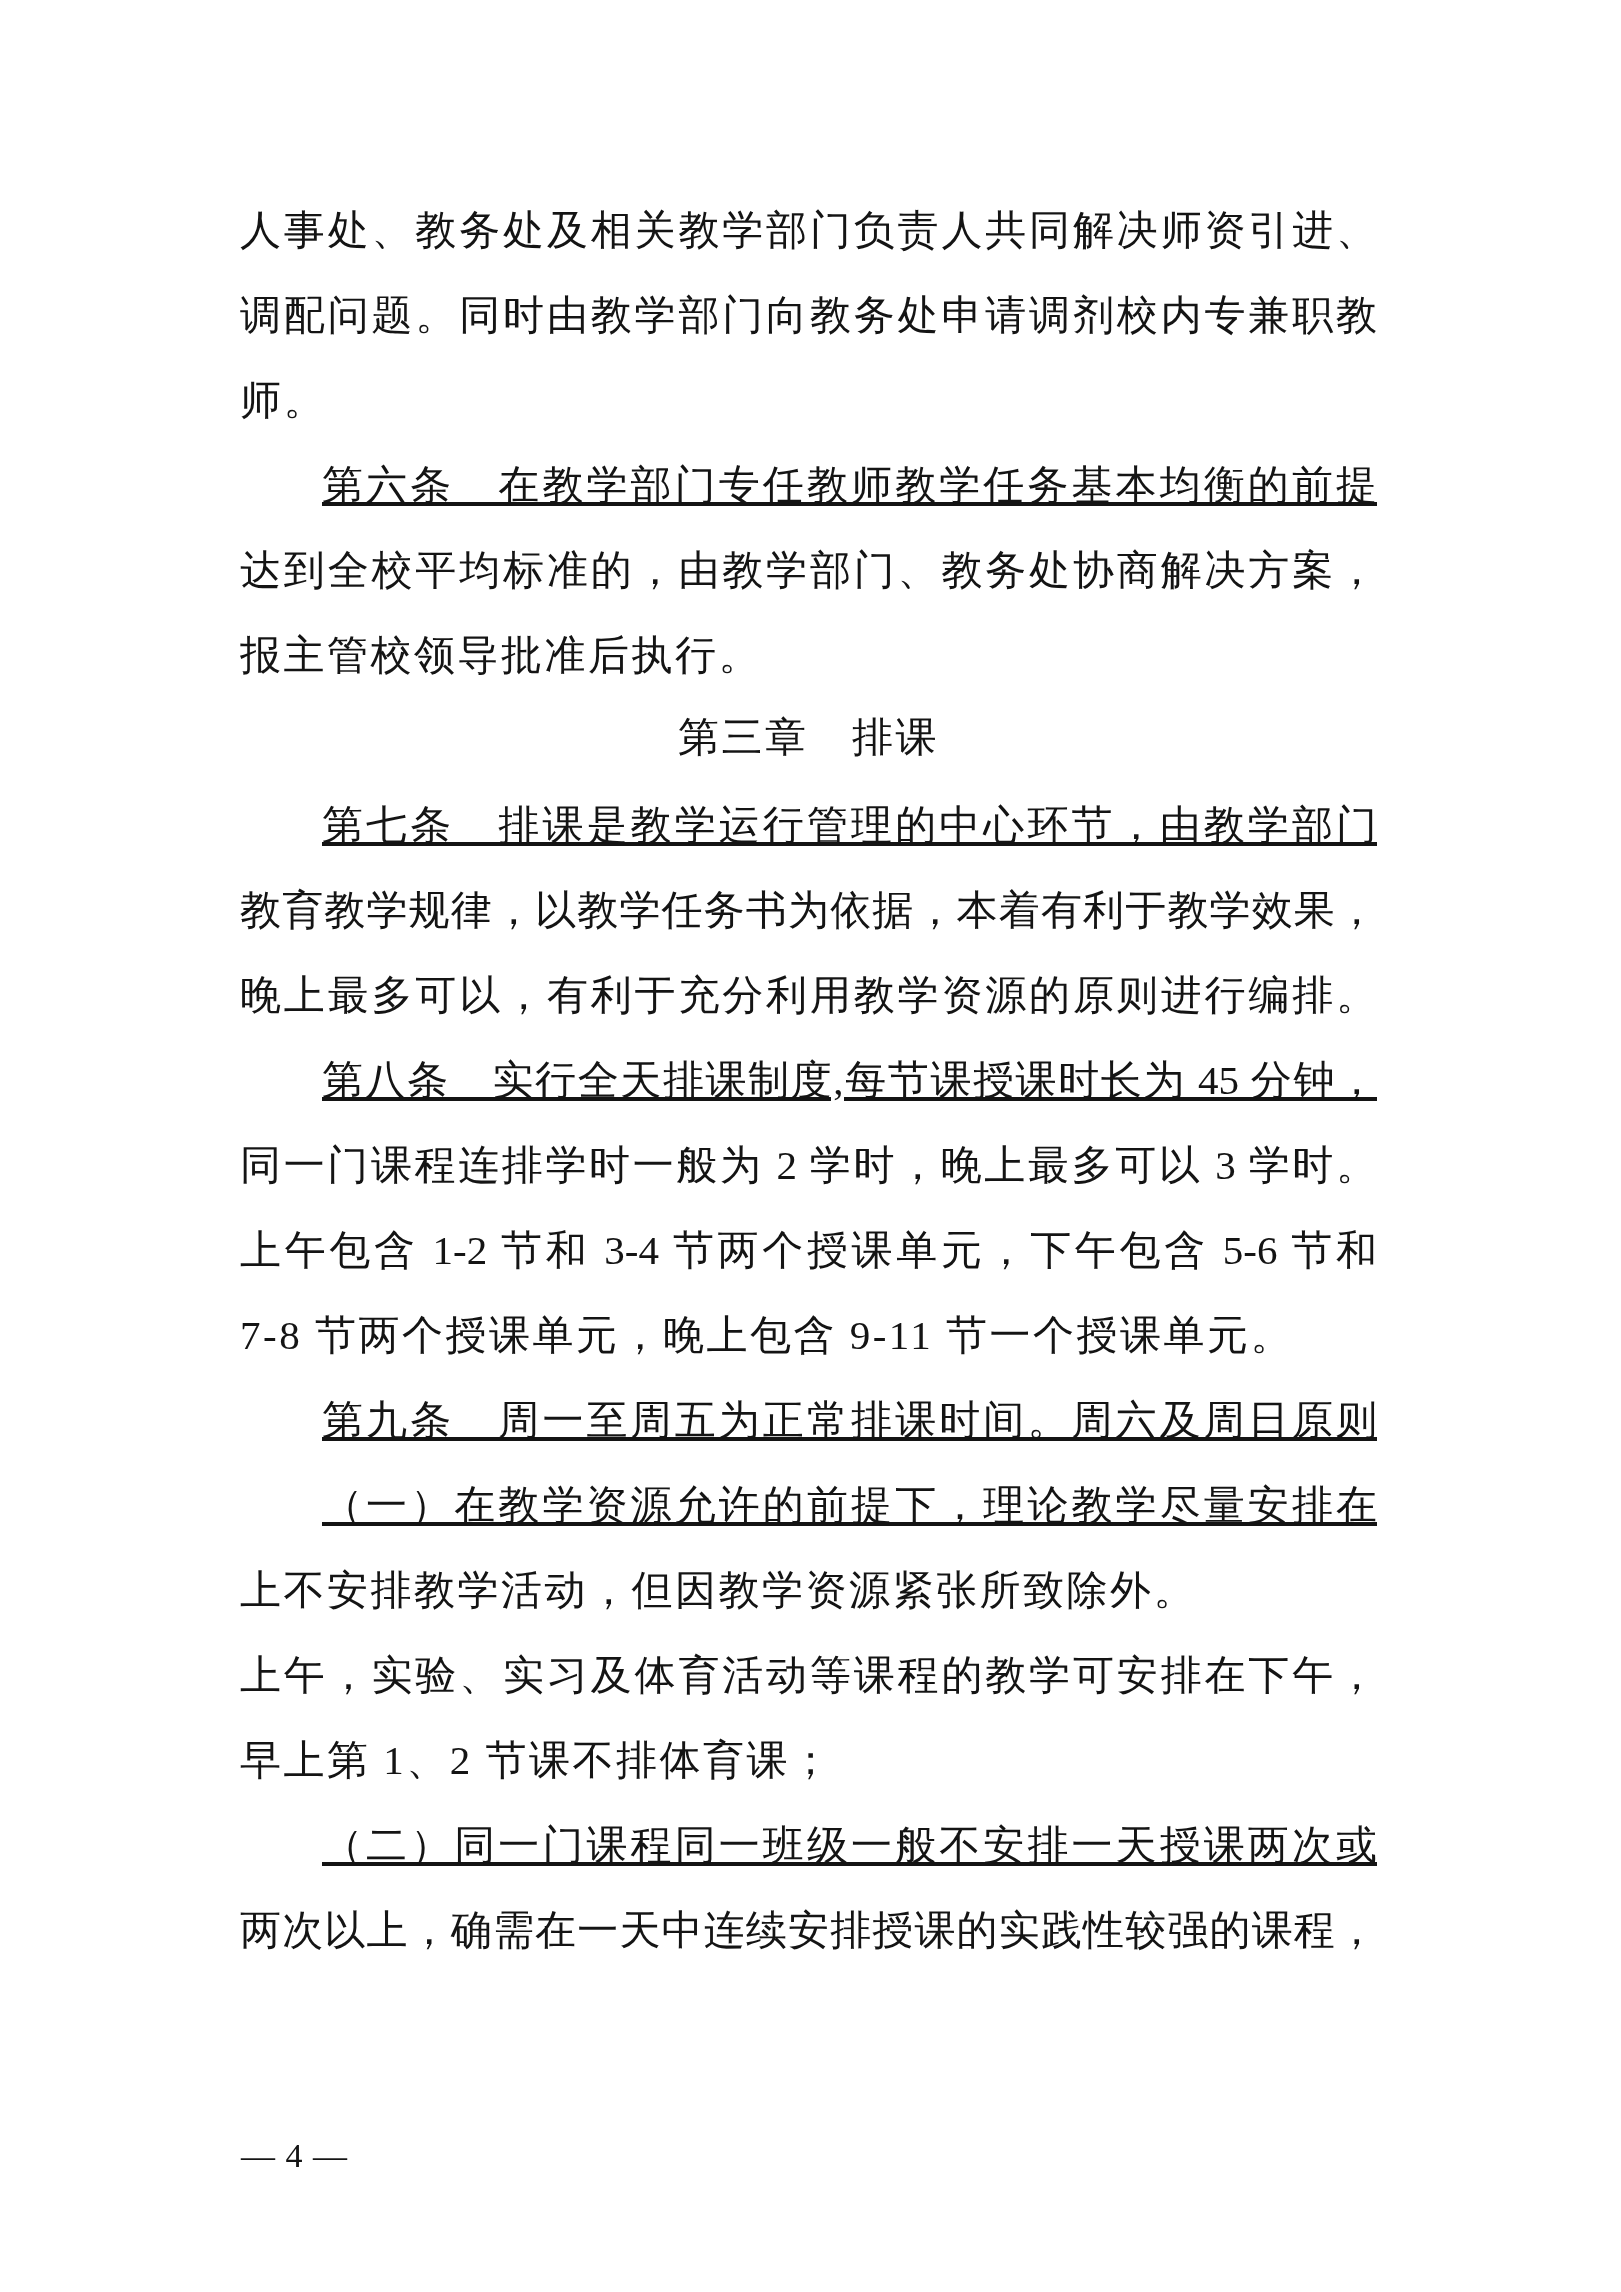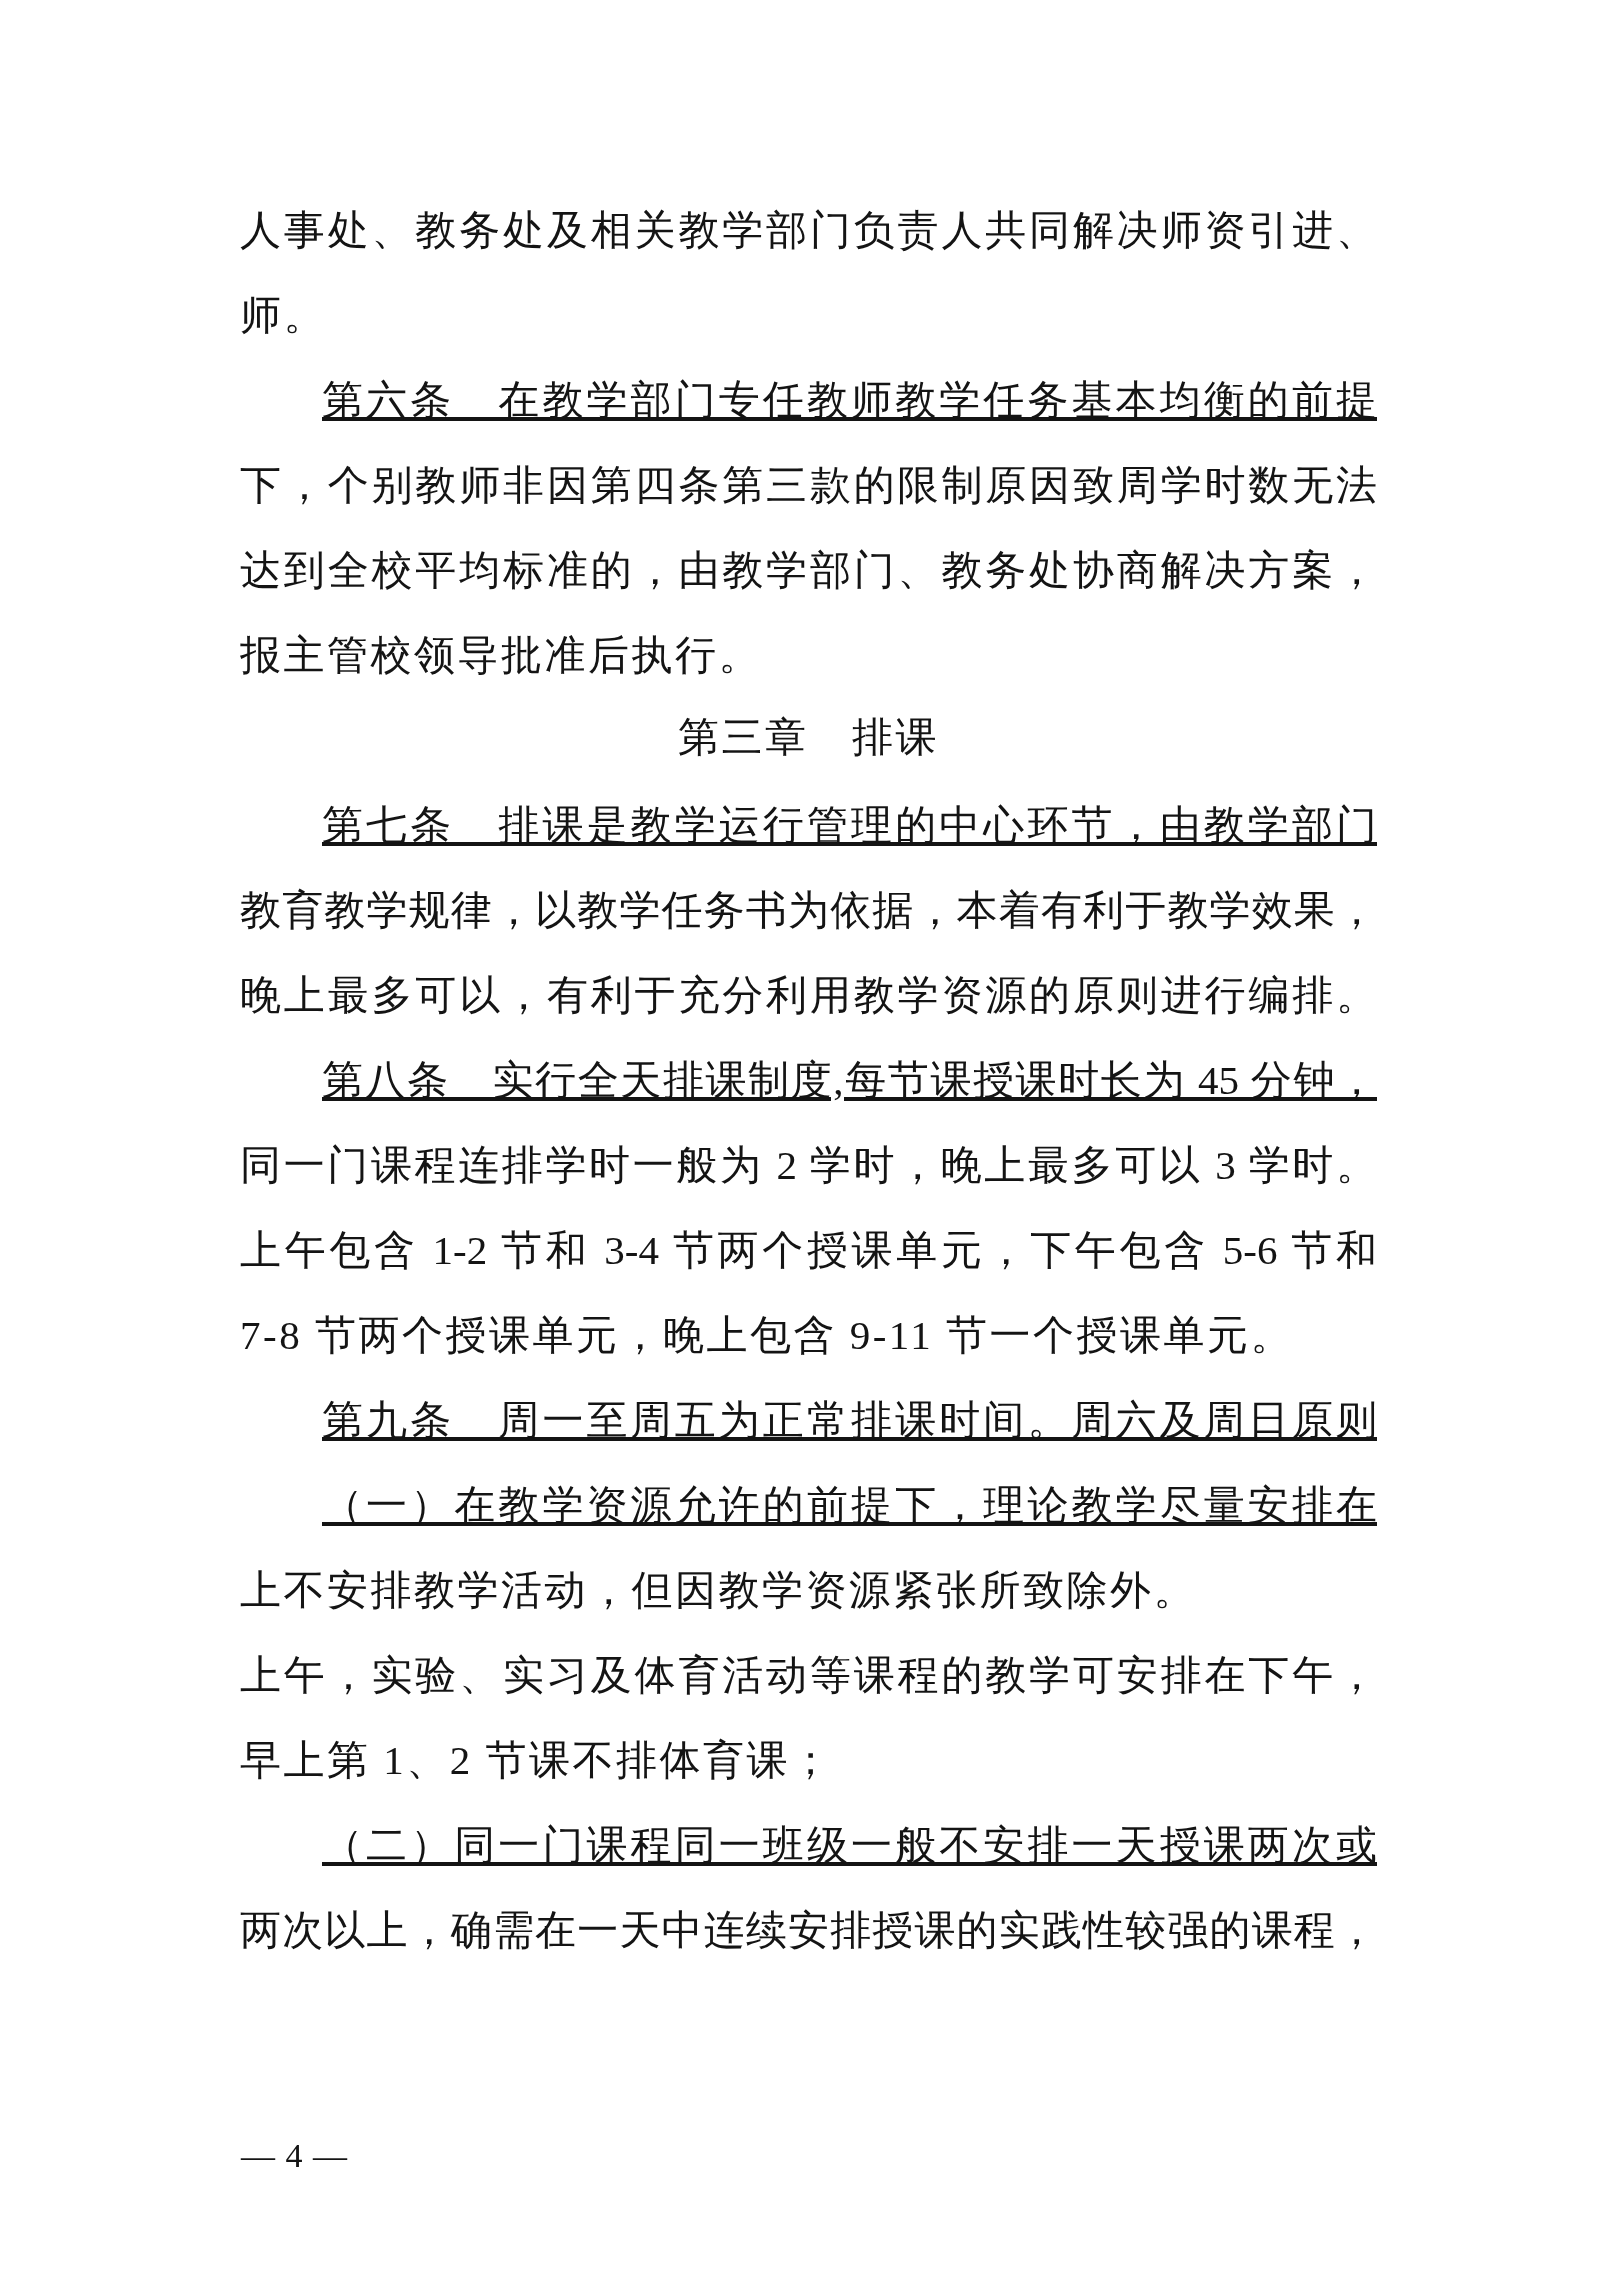--- a/index.html
+++ b/index.html
@@ -54,23 +54,23 @@
     letter-spacing: 1px;
     color: #141414;
   }
 </style>
 </head>
 <body>
 
 <div class="page">
   <div class="content">
     <div class="line">人事处、教务处及相关教学部门负责人共同解决师资引进、</div>
+    <div class="line">调配问题。同时由教学部门向教务处申请调剂校内专兼职教</div>
     <div class="line end">师。</div>
     <div class="line indent">第六条　在教学部门专任教师教学任务基本均衡的前提</div>
-    <div class="line">下，个别教师非因第四条第三款的限制原因致周学时数无法</div>
     <div class="line">达到全校平均标准的，由教学部门、教务处协商解决方案，</div>
     <div class="line end">报主管校领导批准后执行。</div>
     <div class="line heading">第三章　排课</div>
     <div class="line indent">第七条　排课是教学运行管理的中心环节，由教学部门</div>
     <div class="line">教育教学规律，以教学任务书为依据，本着有利于教学效果，</div>
     <div class="line">晚上最多可以，有利于充分利用教学资源的原则进行编排。</div>
     <div class="line indent">第八条　实行全天排课制度,每节课授课时长为 45 分钟，</div>
     <div class="line">同一门课程连排学时一般为 2 学时，晚上最多可以 3 学时。</div>
     <div class="line">上午包含 1-2 节和 3-4 节两个授课单元，下午包含 5-6 节和</div>
     <div class="line end">7-8 节两个授课单元，晚上包含 9-11 节一个授课单元。</div>

